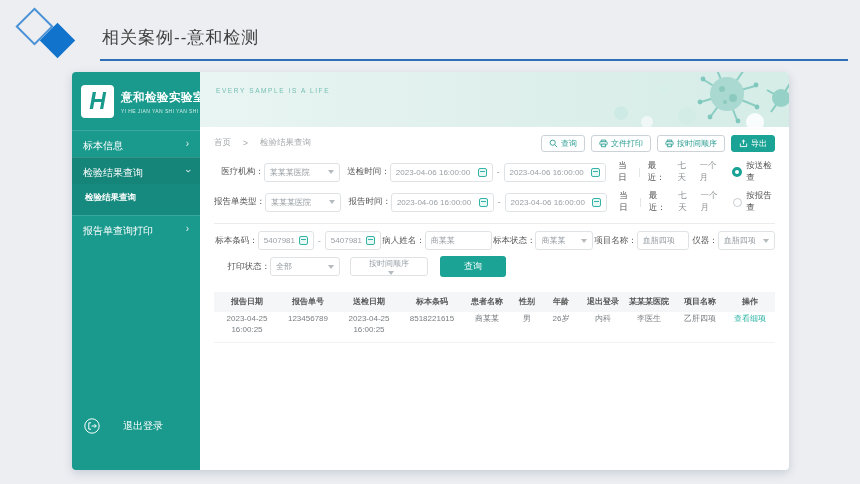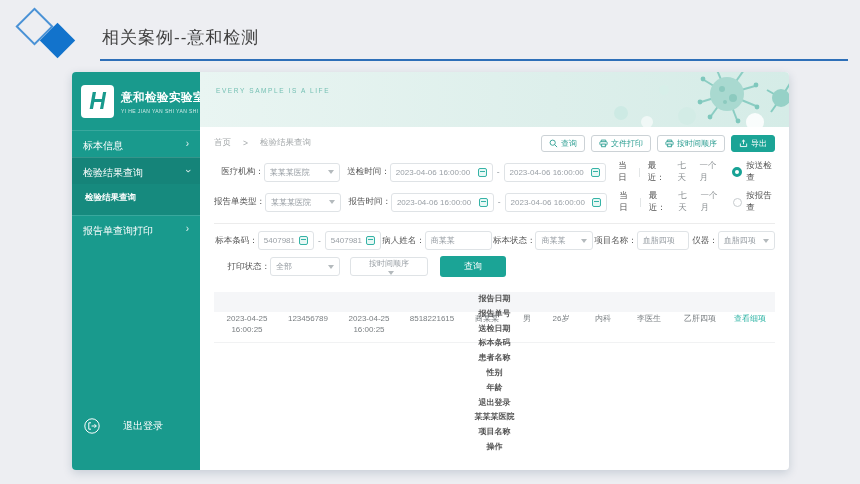--- a/index.html
+++ b/index.html
@@ -77,21 +77,21 @@
   .q.pipe { color:#d8dcde; margin-left:5px; }
   .q.opt { color:#8b9093; }
   .radio-wrap { display:inline-flex; align-items:center; gap:4px; margin-left:10px; color:#555; }
   .radio.on { width:10px; height:10px; border:3px solid #17a295; border-radius:50%; background:#fff; flex:none; }
   .radio.off { width:9px; height:9px; border:1px solid #c7cccf; border-radius:50%; background:#fff; flex:none; }
   .divider { border-top:1px solid #ececec; margin-top:9px; }
   .search-btn { width:66px; height:21px; margin-left:12px; background:#1ba496; color:#fff; border:none;
                 border-radius:3px; font-size:9px; cursor:pointer; font-family:inherit; }
 
   .table { margin-top:15px; }
-  .thead { display:flex; align-items:center; background:#f5f6f8; height:20px; font-size:8px; color:#555; font-weight:bold;flex-direction:column; }
+  .thead { display:flex; align-items:center; background:#f5f6f8; height:20px; font-size:8px; color:#555; font-weight:bold; }
   .trow { display:flex; align-items:flex-start; min-height:31px; border-bottom:1px solid #f1f2f3; font-size:8px; color:#7a7f82; }
   .cell { text-align:center; padding:2px 1px; line-height:1.35; }
   .c0{width:66px;} .c1{width:56px;} .c2{width:66px;} .c3{width:60px;} .c4{width:50px;}
   .c5{width:30px;} .c6{width:38px;} .c7{width:46px;} .c8{width:46px;} .c9{width:56px;} .c10{width:44px;}
   .link { color:#2cb3a4; cursor:pointer; }
 </style>
 </head>
 <body>
 
 <div class="deco d-outline"></div>

